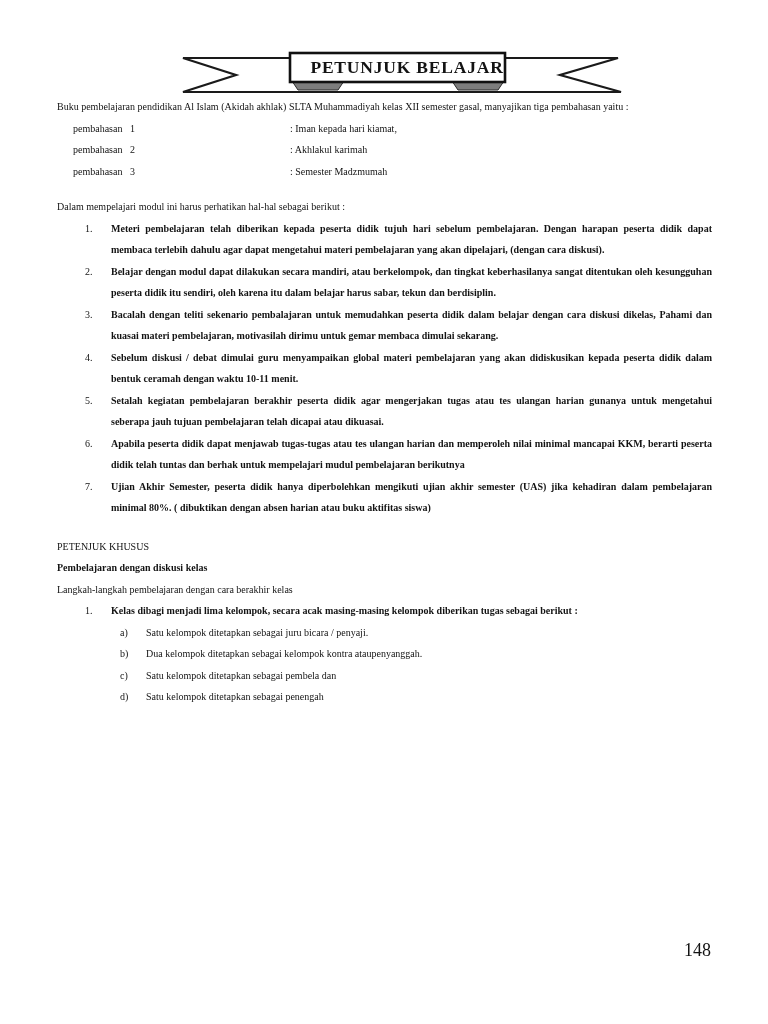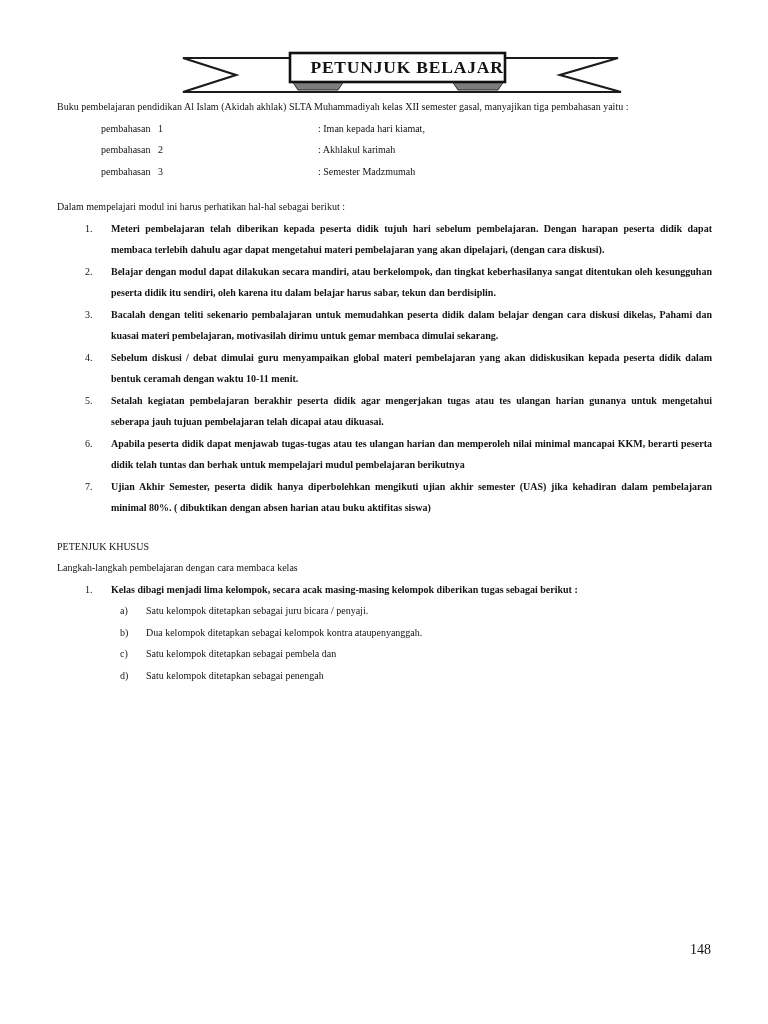--- a/index.html
+++ b/index.html
@@ -21,37 +21,37 @@
     font-size:17.5px;font-weight:bold;letter-spacing:0.8px;
     white-space:nowrap;
   }
   
   .content{
     margin:0 56px 0 57px;
     font-size:10px;line-height:21.5px;
     text-align:left;
   }
   .jtext{text-align:justify;}
-  .pemb-list{margin-left:44px;}
+  .pemb-list{margin-left:16px;}
   .pemb-row{display:flex;}
   .pemb-label{width:217px;flex:none;white-space:pre;}
   .gap14{height:14px;}
   .gap17{height:17px;}
   .num-list{margin-left:28px;}
   .num-item{display:flex;}
   .num-marker{width:26px;flex:none;}
   .num-text{flex:1;text-align:justify;font-weight:bold;}
   .bold-line{font-weight:bold;}
   .sub-list{margin-left:63px;}
   .sub-item{display:flex;}
   .sub-marker{width:26px;flex:none;}
   .sub-text{flex:1;}
   .page-number{
     position:absolute;top:941px;right:57px;
-    font-size:14px;line-height:18px;
+    font-size:18px;line-height:18px;
   }
 </style>
 </head>
 <body>
 
 <div class="page">
 
   <div class="banner">
     <svg width="768" height="96" viewBox="0 0 768 96">
 
@@ -115,21 +115,22 @@
       </div>
         <div class="num-item">
         <span class="num-marker">7.</span>
         <span class="num-text">Ujian Akhir Semester, peserta didik hanya diperbolehkan mengikuti ujian akhir semester (UAS) jika kehadiran dalam pembelajaran minimal 80%. ( dibuktikan dengan absen harian atau buku aktifitas siswa)</span>
       </div>
       </div>
 
     <div class="gap17"></div>
 
     <div>PETENJUK KHUSUS</div>
-    <div>Langkah-langkah pembelajaran dengan cara membaca kelas</div>
+    <div class="bold-line">Pembelajaran dengan diskusi kelas</div>
+    <div>Langkah-langkah pembelajaran dengan cara berakhir kelas</div>
 
     <div class="num-list">
         <div class="num-item">
         <span class="num-marker">1.</span>
         <span class="num-text">Kelas dibagi menjadi lima kelompok, secara acak masing-masing kelompok diberikan tugas sebagai berikut :</span>
       </div>
       </div>
 
     <div class="sub-list">
         <div class="sub-item">

